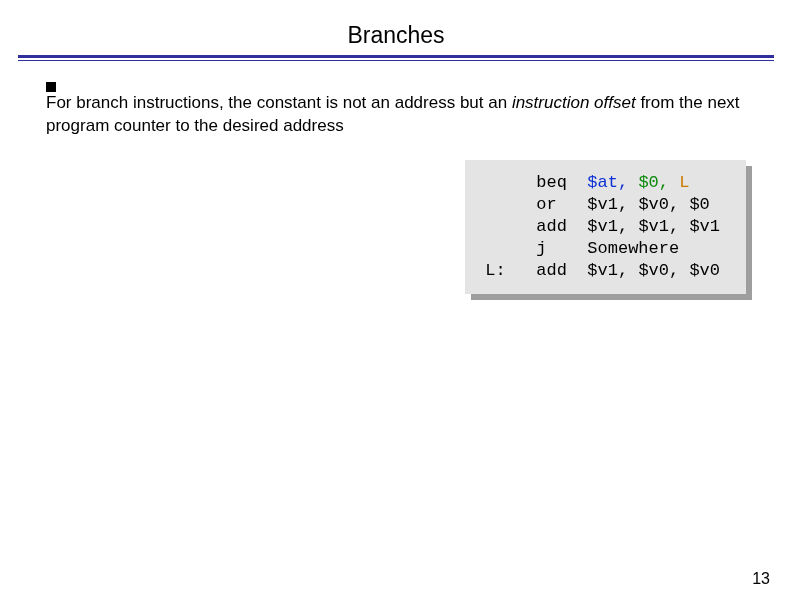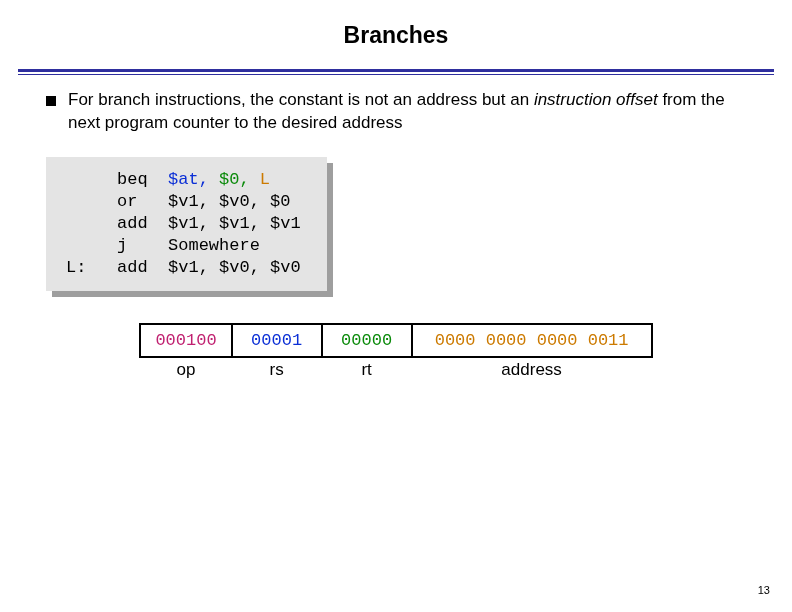--- a/index.html
+++ b/index.html
@@ -6,56 +6,57 @@
   body {
     width: 792px;
     height: 612px;
     background: #fff;
     font-family: Verdana, Tahoma, sans-serif;
     position: relative;
     overflow: hidden;
   }
   .title {
     text-align: center;
-    font-weight: bold;
+    font-weight: normal;
     font-size: 23px;
     padding-top: 22px;
-    padding-bottom: 20px;
+    padding-bottom: 6px;
   }
   .rule {
     margin: 0 18px;
     border-top: 3px solid #2f2f9e;
     border-bottom: 1px solid #2f2f9e;
     height: 6px;
   }
   .content {
     padding: 14px 46px 0 46px;
   }
   .bullet {
     display: flex;
     align-items: flex-start;
     margin-bottom: 22px;
     font-size: 17px;
     line-height: 1.35;
+    flex-direction: column;
   }
   .bullet .sq {
     width: 10px;
     height: 10px;
     background: #000;
     flex: 0 0 10px;
     margin-top: 7px;
     margin-right: 12px;
   }
   .bullet .txt { flex: 1; }
   .italic { font-style: italic; }
 
   .codebox-wrap {
     display: flex;
-    justify-content: flex-start;
-    margin: 6px 0 32px 0;
+    justify-content: flex-end;
+    margin: 6px 0 6px 0;
   }
   .codebox {
     position: relative;
   }
   .code-shadow {
     position: absolute;
     top: 6px; left: 6px;
     width: 100%; height: 100%;
     background: #9e9e9e;
   }
@@ -99,22 +100,22 @@
     font-family: Verdana, Tahoma, sans-serif;
   }
   .enc-opcode { color: #c02070; }
   .enc-rs { color: #0b2fd6; }
   .enc-rt { color: #0a8a0a; }
   .enc-addr { color: #cc7a00; }
 
   .pagenum {
     position: absolute;
     right: 22px;
-    bottom: 16px;
-    font-size: 11px;
+    bottom: 24px;
+    font-size: 16px;
   }
 </style>
 </head>
 <body>
 
 <div class="title">Branches</div>
 <div class="rule"></div>
 
 <div class="content">
 
@@ -130,35 +131,17 @@
       <div class="code-shadow"></div>
       <div class="code-inner"><span></span>     <span>beq</span>  <span class="c-blue">$at,</span> <span class="c-green">$0,</span> <span class="c-orange">L</span>
 <span></span>     <span>or</span>   <span>$v1,</span> <span>$v0,</span> <span>$0</span>
 <span></span>     <span>add</span>  <span>$v1,</span> <span>$v1,</span> <span>$v1</span>
 <span></span>     <span>j</span>    <span>Somewhere</span>
 <span>L:</span>   <span>add</span>  <span>$v1,</span> <span>$v0,</span> <span>$v0</span></div>
     </div>
   </div>
 
 
-  <div class="enc-wrap">
-    <table class="enc-table">
-      <tbody>
-          <tr class="row-box">
-        <td class="enc-opcode">000100</td>
-        <td class="enc-rs">00001</td>
-        <td class="enc-rt">00000</td>
-        <td class="enc-addr addr">0000 0000 0000 0011</td>
-      </tr>
-      <tr class="row-lbl">
-        <td>op</td>
-        <td>rs</td>
-        <td>rt</td>
-        <td>address</td>
-      </tr>
-    </tbody>
-      </table>
-  </div>
 
 
 </div>
 
 <div class="pagenum">13</div>
 
 </body></html>

